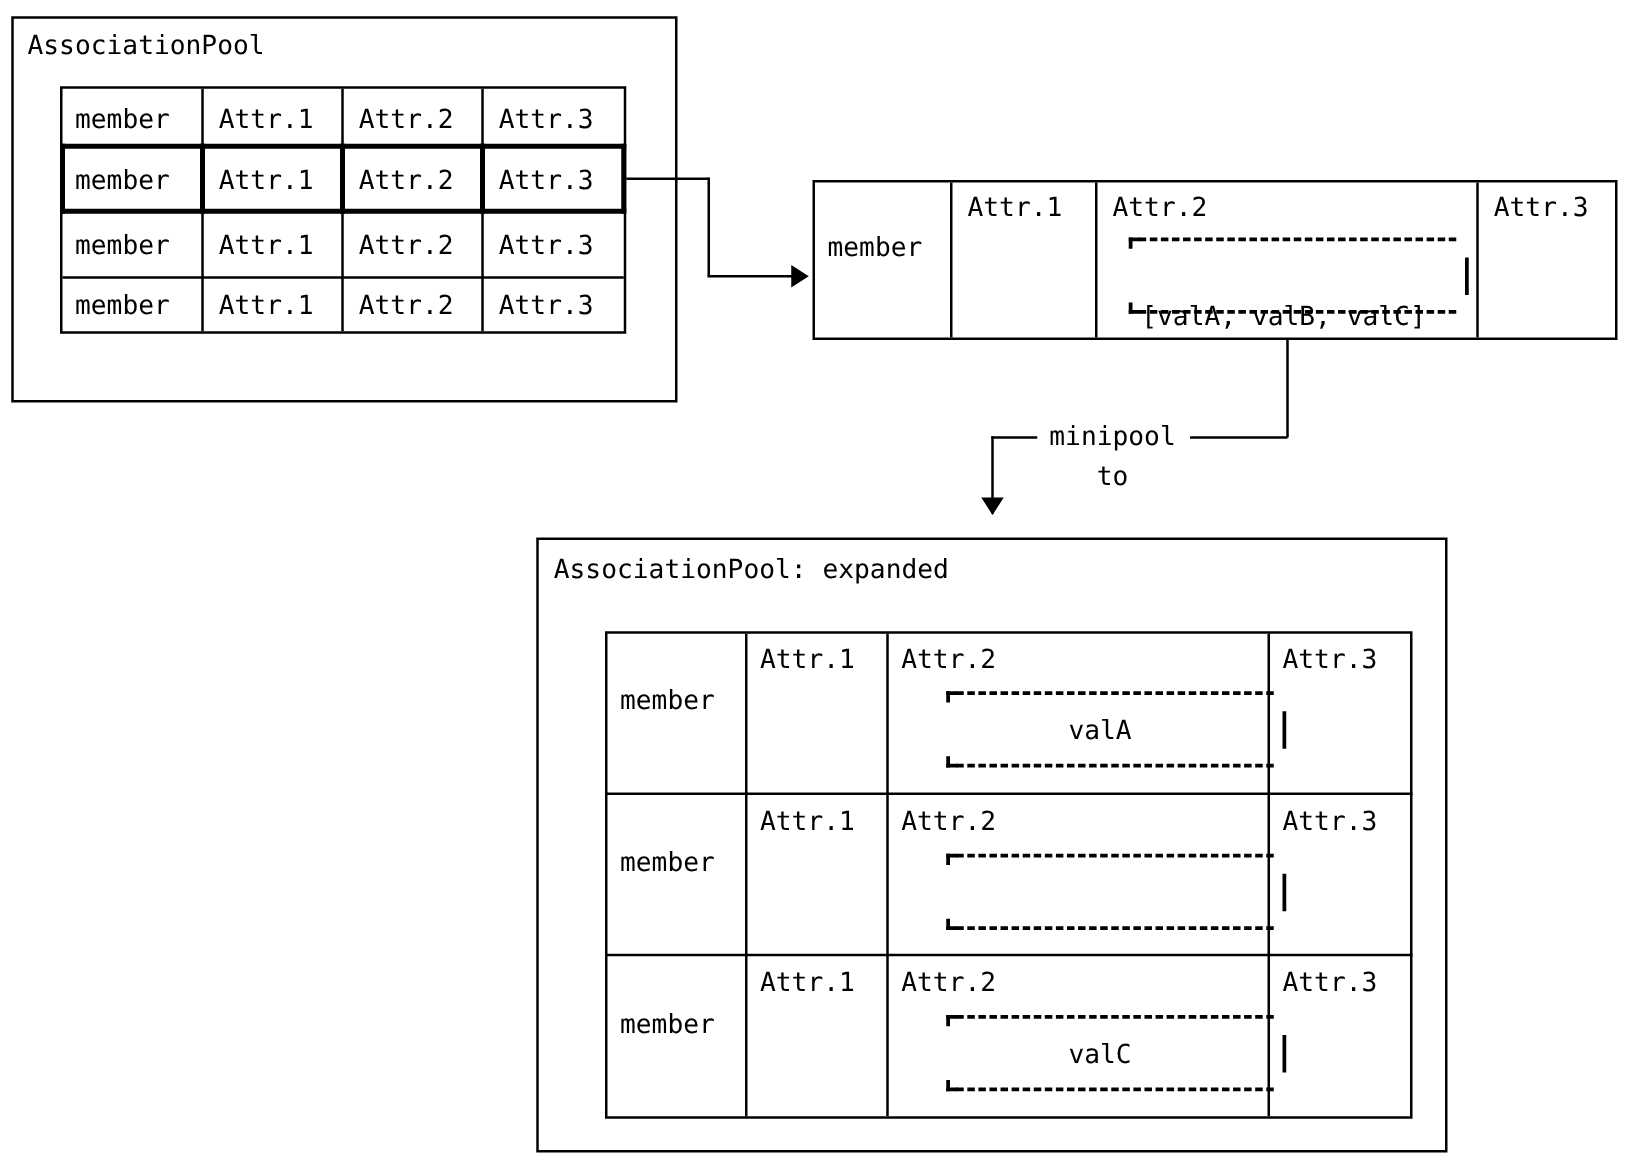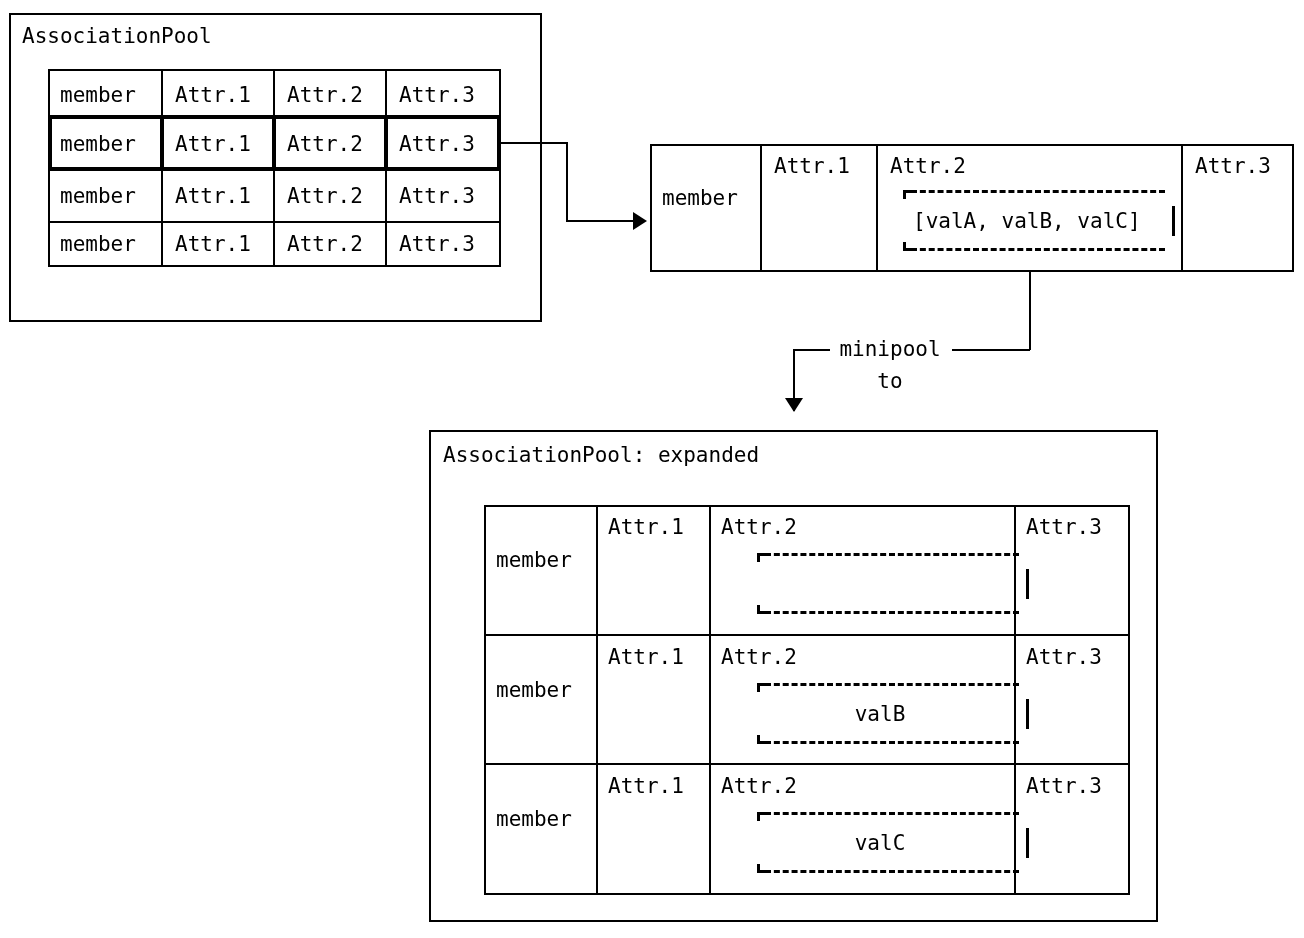--- a/index.html
+++ b/index.html
@@ -39,21 +39,21 @@
   .dashbox .dcl.tl{top:0;border-left:3px solid #000;border-top:3px solid #000;}
   .dashbox .dcl.bl{bottom:0;border-left:3px solid #000;border-bottom:3px solid #000;}
   .dashbox .dright{
     position:absolute;right:0;top:50%;transform:translateY(-50%);
     width:0;height:30px;border-left:3px solid #000;
   }
   .dashbox .dval{
     position:absolute;left:0;right:0;top:50%;transform:translateY(-50%);
     text-align:center;font-size:21px;line-height:24px;white-space:pre;
   }
-  .dashbox .dval.left{text-align:left;padding-left:10px;}
+  .dashbox .dval.left{text-align:left;padding-left:10px;margin-top:32px;}
 
   
   .seg-h{position:absolute;height:0;border-top:2px solid #000;}
   .seg-v{position:absolute;width:0;border-left:2px solid #000;}
   .arrow-r{
     position:absolute;width:0;height:0;
     border-top:9px solid transparent;border-bottom:9px solid transparent;
     border-left:14px solid #000;
   }
   .arrow-d{
@@ -207,20 +207,21 @@
         <span class="ctext" style="left:10px;top:8px;">Attr.1</span>
       </div>
       <div class="tcell" style="left:225px;width:305px;">
         <span class="ctext" style="left:10px;top:8px;">Attr.2</span>
         <div class="dashbox" style="left:46px;top:46px;width:272px;height:61px;">
           <span class="dcl tl"></span>
           <span class="dcl bl"></span>
           <span class="dtop"></span>
           <span class="dbot"></span>
           <span class="dright"></span>
+          <span class="dval" style="padding-right:26px;">valA</span>
         </div>
       </div>
       <div class="tcell" style="left:530px;width:112px;">
         <span class="ctext" style="left:10px;top:8px;">Attr.3</span>
       </div>
     </div>
 
     <div class="trow" style="top:130px;height:129px;">
       <div class="tcell" style="left:0;width:112px;">
         <span class="ctext" style="left:10px;top:41px;">member</span>
@@ -229,21 +230,20 @@
         <span class="ctext" style="left:10px;top:8px;">Attr.1</span>
       </div>
       <div class="tcell" style="left:225px;width:305px;">
         <span class="ctext" style="left:10px;top:8px;">Attr.2</span>
         <div class="dashbox" style="left:46px;top:46px;width:272px;height:61px;">
           <span class="dcl tl"></span>
           <span class="dcl bl"></span>
           <span class="dtop"></span>
           <span class="dbot"></span>
           <span class="dright"></span>
-          <span class="dval" style="padding-right:26px;">valB</span>
         </div>
       </div>
       <div class="tcell" style="left:530px;width:112px;">
         <span class="ctext" style="left:10px;top:8px;">Attr.3</span>
       </div>
     </div>
 
     <div class="trow" style="top:259px;height:127px;">
       <div class="tcell" style="left:0;width:112px;">
         <span class="ctext" style="left:10px;top:41px;">member</span>

